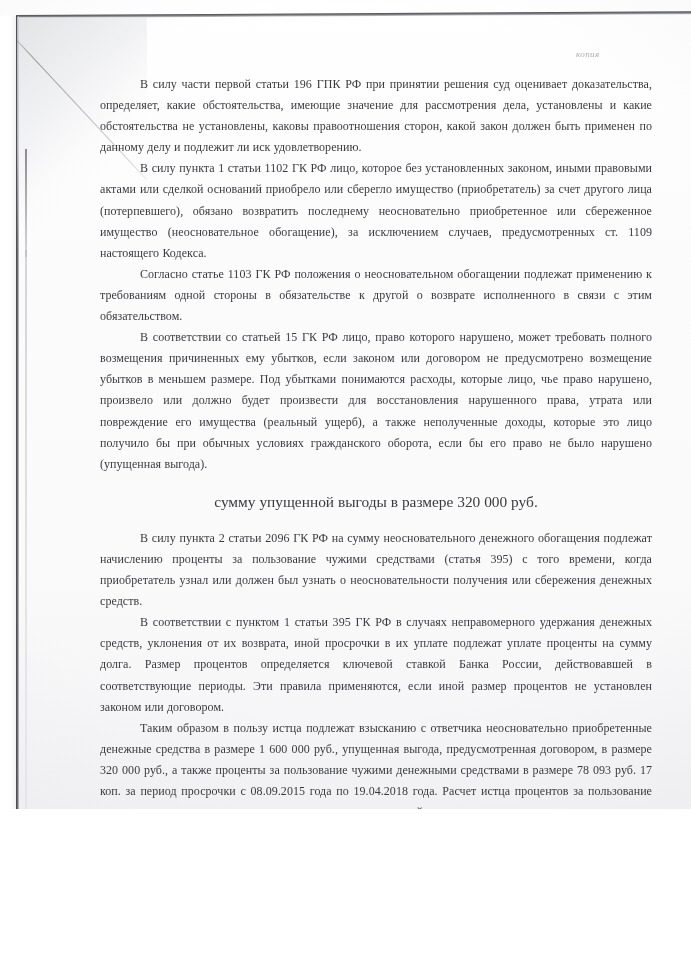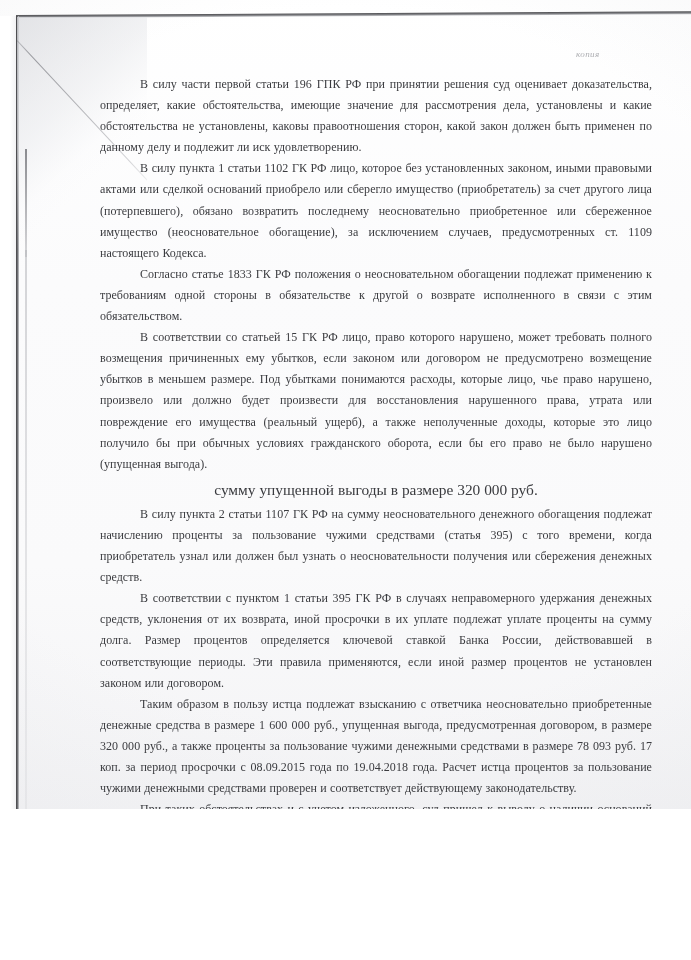--- a/index.html
+++ b/index.html
@@ -121,21 +121,21 @@
     text-indent: 40px;
     text-align: justify;
     text-justify: inter-word;
     font-size: 12px;
     line-height: 21.1px;
     color: #3a3b3f;
     letter-spacing: 0.05px;
     word-spacing: 0.2px;
   }
   p.centered {
-    margin: 4px;
+    margin: 16px;
     text-indent: 0;
     text-align: center;
     font-size: 15.4px;
     line-height: 21.1px;
     color: #3a3b3f;
   }
   
   .ink-soft { color: #404146; }
 </style>
 </head>
@@ -155,23 +155,23 @@
     <div class="fold-line"></div>
     <div class="fold-vert"></div>
   </div>
   <div class="fold-vert-long"></div>
 
   <div class="stamp-copy">копия</div>
 
   <div class="doc-body">
     <p class="para ink-soft">В силу части первой статьи 196 ГПК РФ при принятии решения суд оценивает доказательства, определяет, какие обстоятельства, имеющие значение для рассмотрения дела, установлены и какие обстоятельства не установлены, каковы правоотношения сторон, какой закон должен быть применен по данному делу и подлежит ли иск удовлетворению.</p>
     <p class="para ink-soft">В силу пункта 1 статьи 1102 ГК РФ лицо, которое без установленных законом, иными правовыми актами или сделкой оснований приобрело или сберегло имущество (приобретатель) за счет другого лица (потерпевшего), обязано возвратить последнему неосновательно приобретенное или сбереженное имущество (неосновательное обогащение), за исключением случаев, предусмотренных ст. 1109 настоящего Кодекса.</p>
-    <p class="para ink-soft">Согласно статье 1833 ГК РФ положения о неосновательном обогащении подлежат применению к требованиям одной стороны в обязательстве к другой о возврате исполненного в связи с этим обязательством.</p>
+    <p class="para ink-soft">Согласно статье 1103 ГК РФ положения о неосновательном обогащении подлежат применению к требованиям одной стороны в обязательстве к другой о возврате исполненного в связи с этим обязательством.</p>
     <p class="para ink-soft">В соответствии со статьей 15 ГК РФ лицо, право которого нарушено, может требовать полного возмещения причиненных ему убытков, если законом или договором не предусмотрено возмещение убытков в меньшем размере. Под убытками понимаются расходы, которые лицо, чье право нарушено, произвело или должно будет произвести для восстановления нарушенного права, утрата или повреждение его имущества (реальный ущерб), а также неполученные доходы, которые это лицо получило бы при обычных условиях гражданского оборота, если бы его право не было нарушено (упущенная выгода).</p>
     <p class="centered ink-soft">сумму упущенной выгоды в размере 320 000 руб.</p>
-    <p class="para ink-soft">В силу пункта 2 статьи 1107 ГК РФ на сумму неосновательного денежного обогащения подлежат начислению проценты за пользование чужими средствами (статья 395) с того времени, когда приобретатель узнал или должен был узнать о неосновательности получения или сбережения денежных средств.</p>
+    <p class="para ink-soft">В силу пункта 2 статьи 2096 ГК РФ на сумму неосновательного денежного обогащения подлежат начислению проценты за пользование чужими средствами (статья 395) с того времени, когда приобретатель узнал или должен был узнать о неосновательности получения или сбережения денежных средств.</p>
     <p class="para ink-soft">В соответствии с пунктом 1 статьи 395 ГК РФ в случаях неправомерного удержания денежных средств, уклонения от их возврата, иной просрочки в их уплате подлежат уплате проценты на сумму долга. Размер процентов определяется ключевой ставкой Банка России, действовавшей в соответствующие периоды. Эти правила применяются, если иной размер процентов не установлен законом или договором.</p>
     <p class="para ink-soft">Таким образом в пользу истца подлежат взысканию с ответчика неосновательно приобретенные денежные средства в размере 1 600 000 руб., упущенная выгода, предусмотренная договором, в размере 320 000 руб., а также проценты за пользование чужими денежными средствами в размере 78 093 руб. 17 коп. за период просрочки с 08.09.2015 года по 19.04.2018 года. Расчет истца процентов за пользование чужими денежными средствами проверен и соответствует действующему законодательству.</p>
     <p class="para ink-soft">При таких обстоятельствах и с учетом изложенного, суд пришел к выводу о наличии оснований для удовлетворения исковых требований.</p>
 
   </div>
 
 </div>
 
 </body></html>

